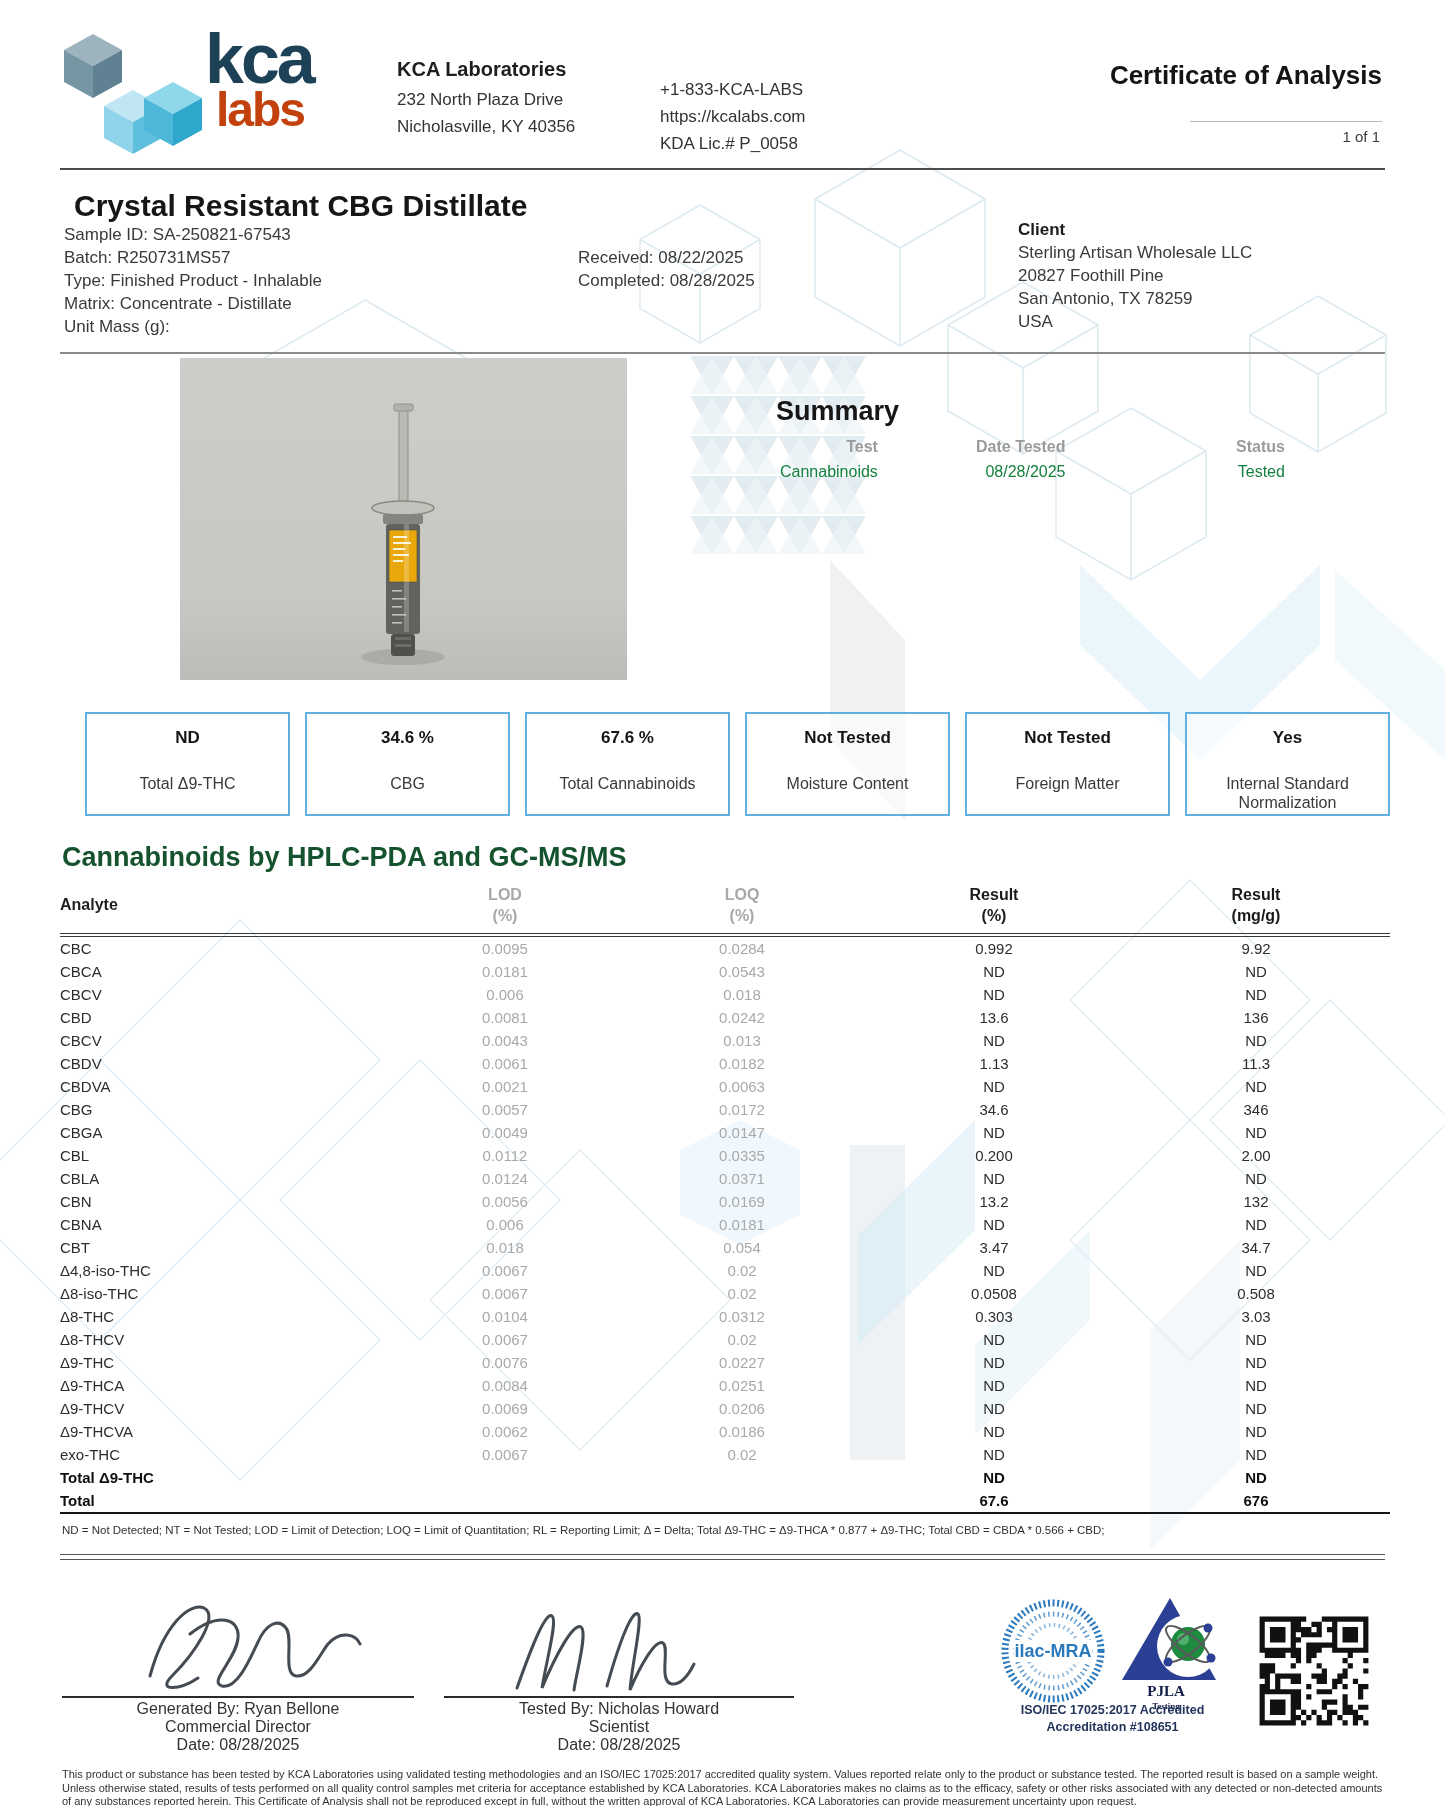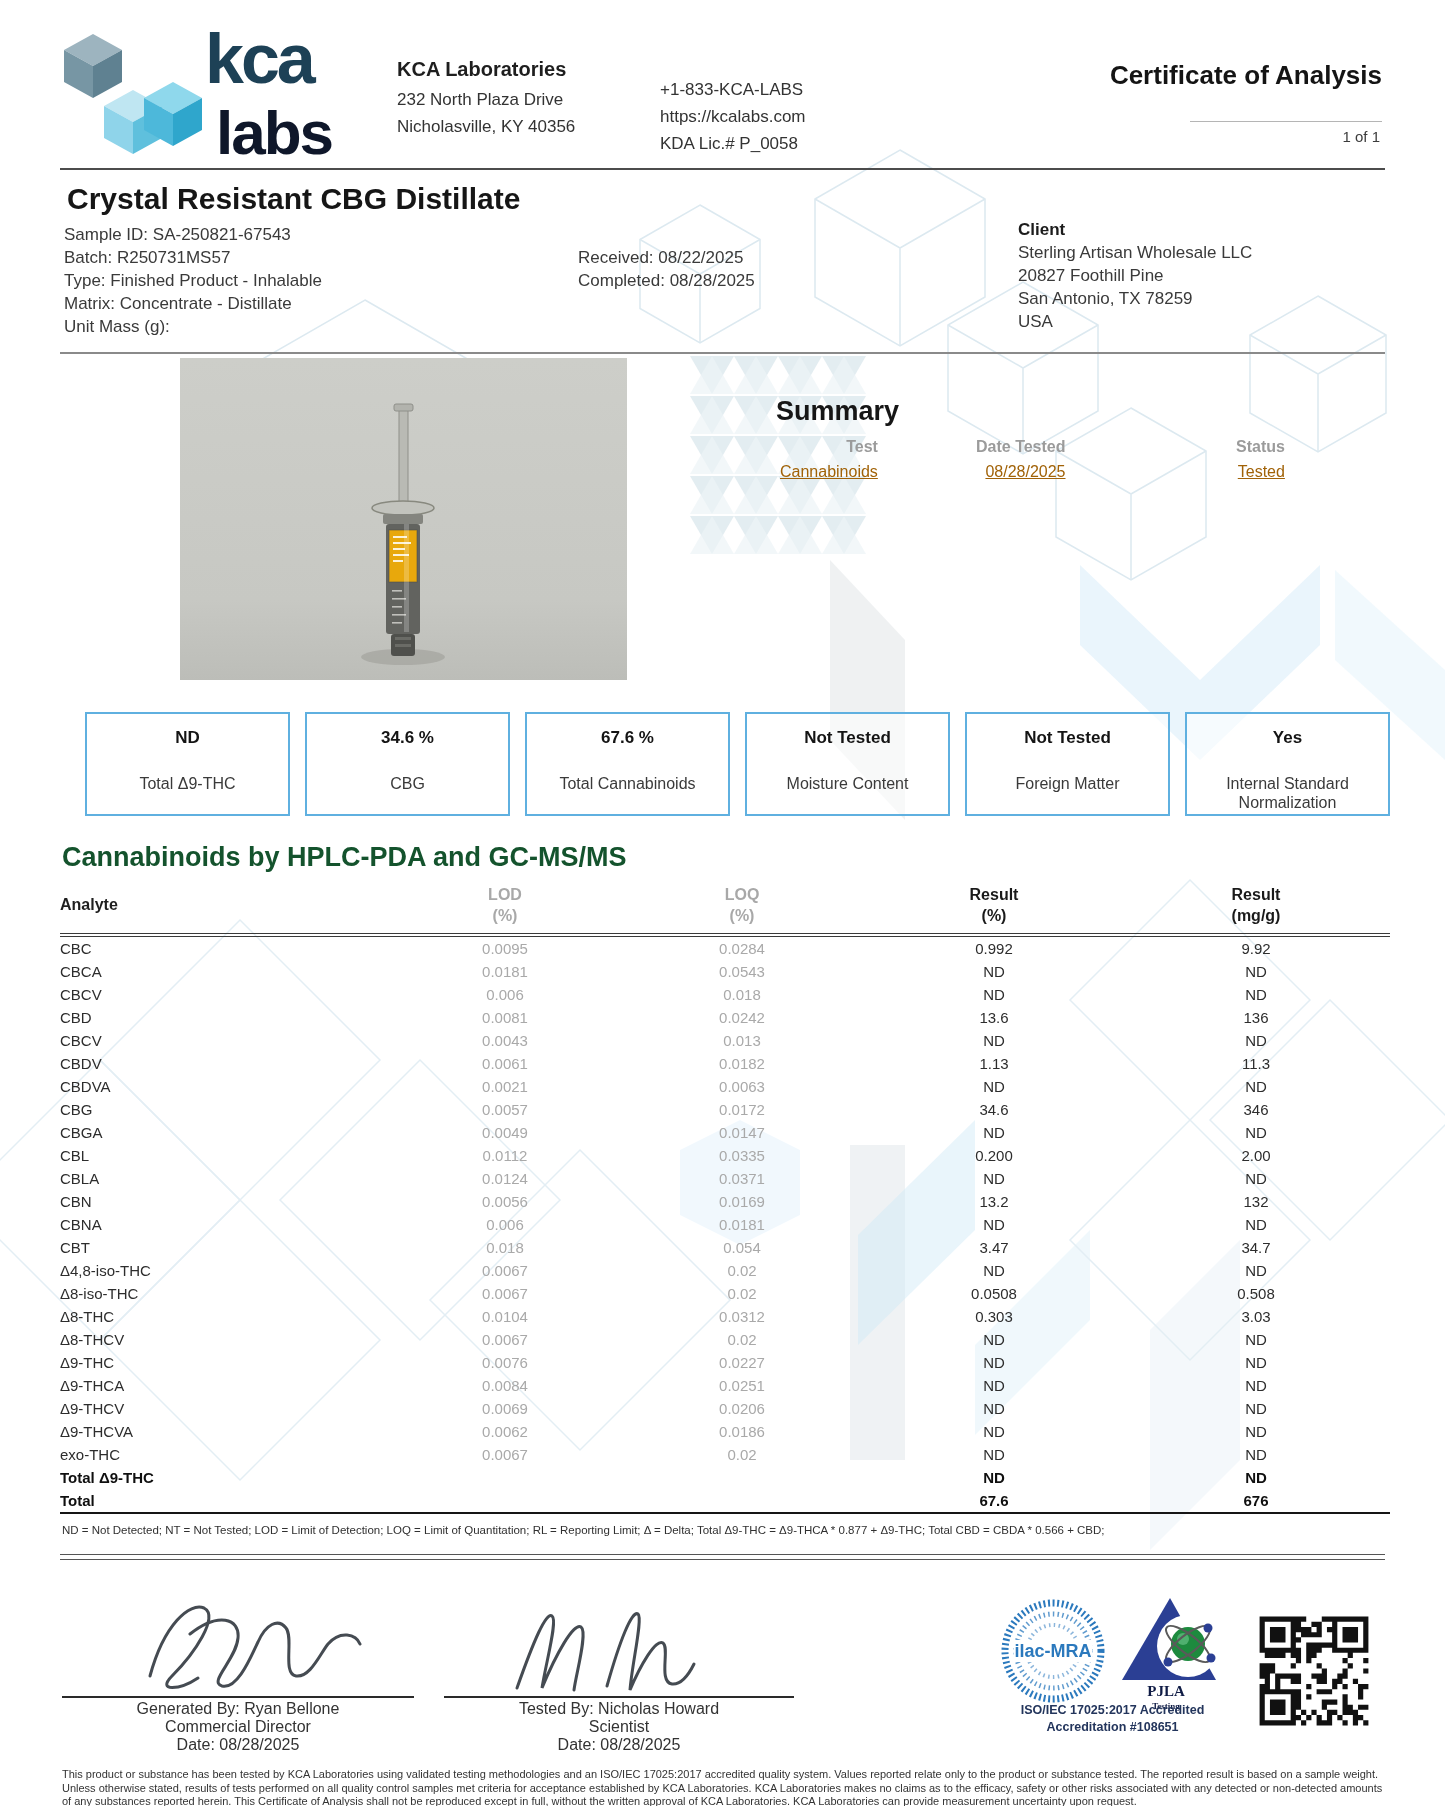--- a/index.html
+++ b/index.html
@@ -5,46 +5,46 @@
   html,body{margin:0;padding:0;background:#ffffff;}
   .page{position:relative;width:1445px;height:1806px;background:#fff;overflow:hidden;
         font-family:"Liberation Sans","DejaVu Sans",sans-serif;color:#2b2b2b;}
 
   
   .watermark{position:absolute;left:0;top:0;width:1445px;height:1806px;z-index:0;}
 
   
   .logo-cubes{position:absolute;left:52px;top:32px;}
   .logo-kca{position:absolute;left:205px;top:24px;font-size:70px;font-weight:800;color:#1d4156;letter-spacing:-3px;line-height:1;}
-  .logo-labs{position:absolute;left:216px;top:86px;font-size:62px;font-weight:800;color:#0f172a;letter-spacing:-2px;line-height:1;margin-top:16px;}
+  .logo-labs{position:absolute;left:216px;top:86px;font-size:48px;font-weight:800;color:#c2410c;letter-spacing:-2px;line-height:1;}
 
   .lab-info{position:absolute;left:397px;top:56px;font-size:17px;line-height:27px;color:#333;}
   .lab-name{font-size:20px;font-weight:700;color:#1e1e1e;margin-bottom:3px;}
   .contact-info{position:absolute;left:660px;top:62px;font-size:17px;line-height:27px;color:#333;margin-top:14px;}
 
   .doc-title{position:absolute;right:63px;top:60px;font-size:26px;font-weight:700;color:#141414;}
   .pagenum-rule{position:absolute;left:1190px;top:121px;width:192px;height:0;border-top:1px solid #b5b5b5;}
   .pagenum{position:absolute;right:65px;top:128px;font-size:15px;color:#3c3c3c;}
 
   .rule-dark{position:absolute;left:60px;top:168px;width:1325px;height:0;border-top:2.5px solid #4c4c4c;}
-  .product-title{position:absolute;left:63px;top:178px;margin:4px;font-size:30px;font-weight:700;color:#161616;}
+  .product-title{position:absolute;left:63px;top:178px;margin:11px;font-size:30px;font-weight:700;color:#161616;}
 
   .sample-info{position:absolute;left:64px;top:223px;font-size:17px;line-height:23px;color:#3a3a3a;}
   .recv-info{position:absolute;left:578px;top:246px;font-size:17px;line-height:23px;color:#3a3a3a;}
   .client-info{position:absolute;left:1018px;top:218px;font-size:17px;line-height:23px;color:#3a3a3a;}
   .client-head{font-weight:700;color:#1c1c1c;}
 
   .rule-gray{position:absolute;left:60px;top:352px;width:1325px;height:0;border-top:2px solid #8a8a8a;}
 
   .photo{position:absolute;left:180px;top:358px;width:447px;height:322px;}
 
   .summary-title{position:absolute;left:776px;top:396px;font-size:27px;font-weight:700;color:#161616;}
   .sum-col{position:absolute;top:438px;font-size:16px;text-align:right;}
   .sum-label{font-weight:700;color:#9b9b9b;margin-bottom:7px;}
-  .sum-value{color:#a16207;text-decoration:underline;}
+  .sum-value{color:#15803d;}
 
   .boxes{position:absolute;left:85px;top:712px;width:1305px;height:104px;display:flex;gap:15px;}
   .rbox{flex:1;border:2.5px solid #5fb0e0;background:rgba(255,255,255,.55);display:flex;flex-direction:column;align-items:center;padding-top:14px;box-sizing:border-box;}
   .rbox-value{font-size:17px;font-weight:700;color:#141414;}
   .rbox-label{margin-top:26px;font-size:16px;color:#3a3a3a;text-align:center;line-height:19px;padding:0 8px;}
 
   .cann-title{position:absolute;left:62px;top:842px;font-size:27px;font-weight:700;color:#14532d;}
 
   table.cann{position:absolute;left:60px;top:884px;width:1330px;border-collapse:collapse;table-layout:fixed;}
   table.cann th{font-size:16px;font-weight:700;vertical-align:middle;padding:0 0 7px 0;border-bottom:4px double #3a3a3a;}

